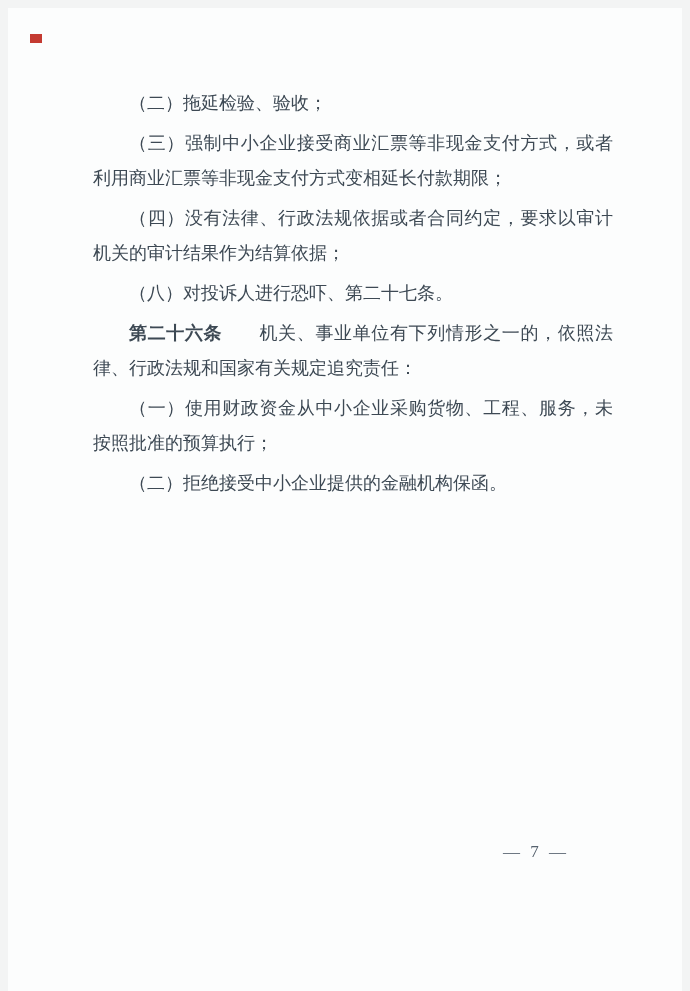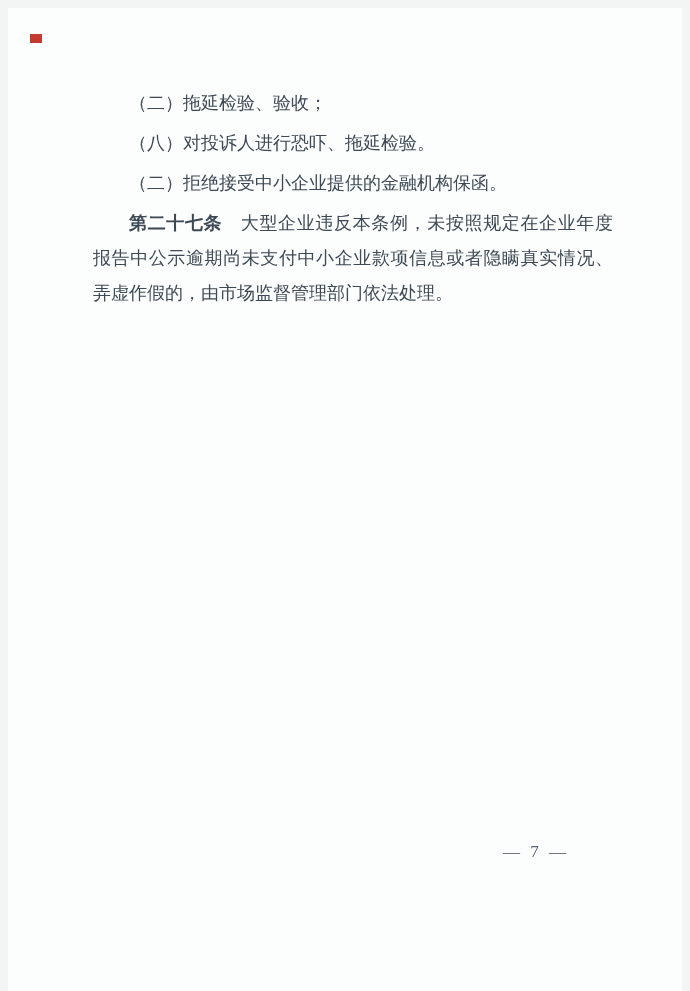--- a/index.html
+++ b/index.html
@@ -50,18 +50,21 @@
     letter-spacing: 3px;
   }
 </style>
 </head>
 <body>
 
 <div class="page" style="background: rgb(252, 253, 253); color: rgb(61, 73, 84);">
   <div class="red-mark" style="background: rgb(196, 58, 49);"></div>
   <div class="content" id="paragraphs">
       <p class="para"><span>（二）拖延检验、验收；</span></p>
-      <p class="para"><span>（八）对投诉人进行恐吓、拖延检验。</span></p>
+      <p class="para"><span>（三）强制中小企业接受商业汇票等非现金支付方式，或者利用商业汇票等非现金支付方式变相延长付款期限；</span></p>
+      <p class="para"><span>（四）没有法律、行政法规依据或者合同约定，要求以审计机关的审计结果作为结算依据；</span></p>
+      <p class="para"><span>（八）对投诉人进行恐吓、第二十七条。</span></p>
+      <p class="para"><b>第二十六条</b><span>　　机关、事业单位有下列情形之一的，依照法律、行政法规和国家有关规定追究责任：</span></p>
+      <p class="para"><span>（一）使用财政资金从中小企业采购货物、工程、服务，未按照批准的预算执行；</span></p>
       <p class="para"><span>（二）拒绝接受中小企业提供的金融机构保函。</span></p>
-      <p class="para"><b>第二十七条</b><span>　大型企业违反本条例，未按照规定在企业年度报告中公示逾期尚未支付中小企业款项信息或者隐瞒真实情况、弄虚作假的，由市场监督管理部门依法处理。</span></p>
     </div>
   <div class="footer" style="color: rgb(86, 98, 110);">— 7 —</div>
 </div>
 
 </body></html>

